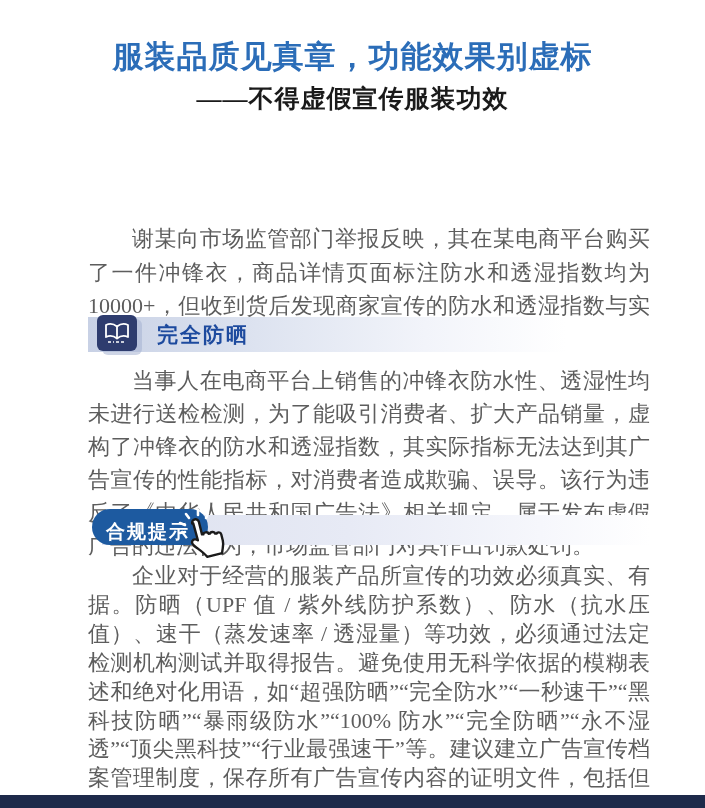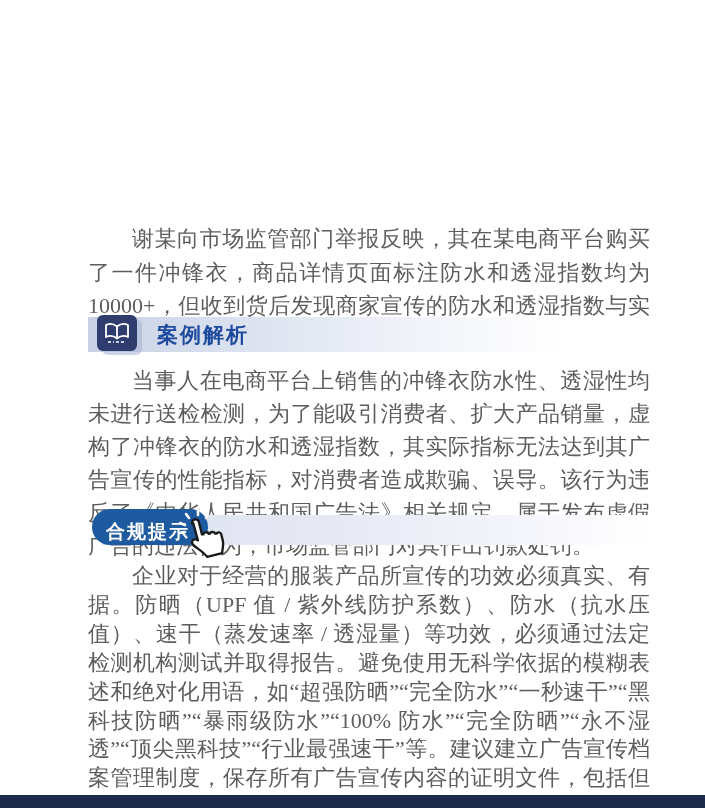--- a/index.html
+++ b/index.html
@@ -70,34 +70,36 @@
 
   .footer-bar {
     position:absolute; left:0; bottom:0; width:705px; height:13px; background:#1e2a4a;
   }
 </style>
 </head>
 <body>
 
 <div class="page">
 
+  <div class="title">服装品质见真章，功能效果别虚标</div>
+  <div class="subtitle">——不得虚假宣传服装功效</div>
 
 
   <div class="para para-1">谢某向市场监管部门举报反映，其在某电商平台购买了一件冲锋衣，商品详情页面标注防水和透湿指数均为 10000+，但收到货后发现商家宣传的防水和透湿指数与实际不符。</div>
 
   <div class="analysis-bar"></div>
   <div class="analysis-icon">
     <svg width="26" height="24" viewBox="0 0 26 24">
       <path d="M2,4 C6,2 10,3 13,5.5 C16,3 20,2 24,4 V16 C20,14 16,15 13,17.5 C10,15 6,14 2,16 Z" fill="none" stroke="#ffffff" stroke-width="1.8" stroke-linejoin="round"></path>
       <line x1="13" y1="5.5" x2="13" y2="17.5" stroke="#ffffff" stroke-width="1.8"></line>
       <line x1="4" y1="21" x2="10" y2="21" stroke="#ffffff" stroke-width="1.6" stroke-dasharray="3 2"></line>
       <line x1="12" y1="21" x2="22" y2="21" stroke="#ffffff" stroke-width="1.6" stroke-dasharray="3 2"></line>
     </svg>
   </div>
-  <div class="analysis-label">案例解析</div>
+  <div class="analysis-label">完全防晒</div>
 
   <div class="para para-2">当事人在电商平台上销售的冲锋衣防水性、透湿性均未进行送检检测，为了能吸引消费者、扩大产品销量，虚构了冲锋衣的防水和透湿指数，其实际指标无法达到其广告宣传的性能指标，对消费者造成欺骗、误导。该行为违反了《中华人民共和国广告法》相关规定，属于发布虚假广告的违法行为，市场监管部门对其作出罚款处罚。</div>
 
   <div class="tips-bar"></div>
   <div class="tips-pill">
     <span class="badge-label">合规提示</span>
   </div>
   <div class="hand-cursor">
     <svg width="52" height="56" viewBox="0 0 52 56">
       <g stroke="#ffffff" stroke-width="2.6" stroke-linecap="round">

